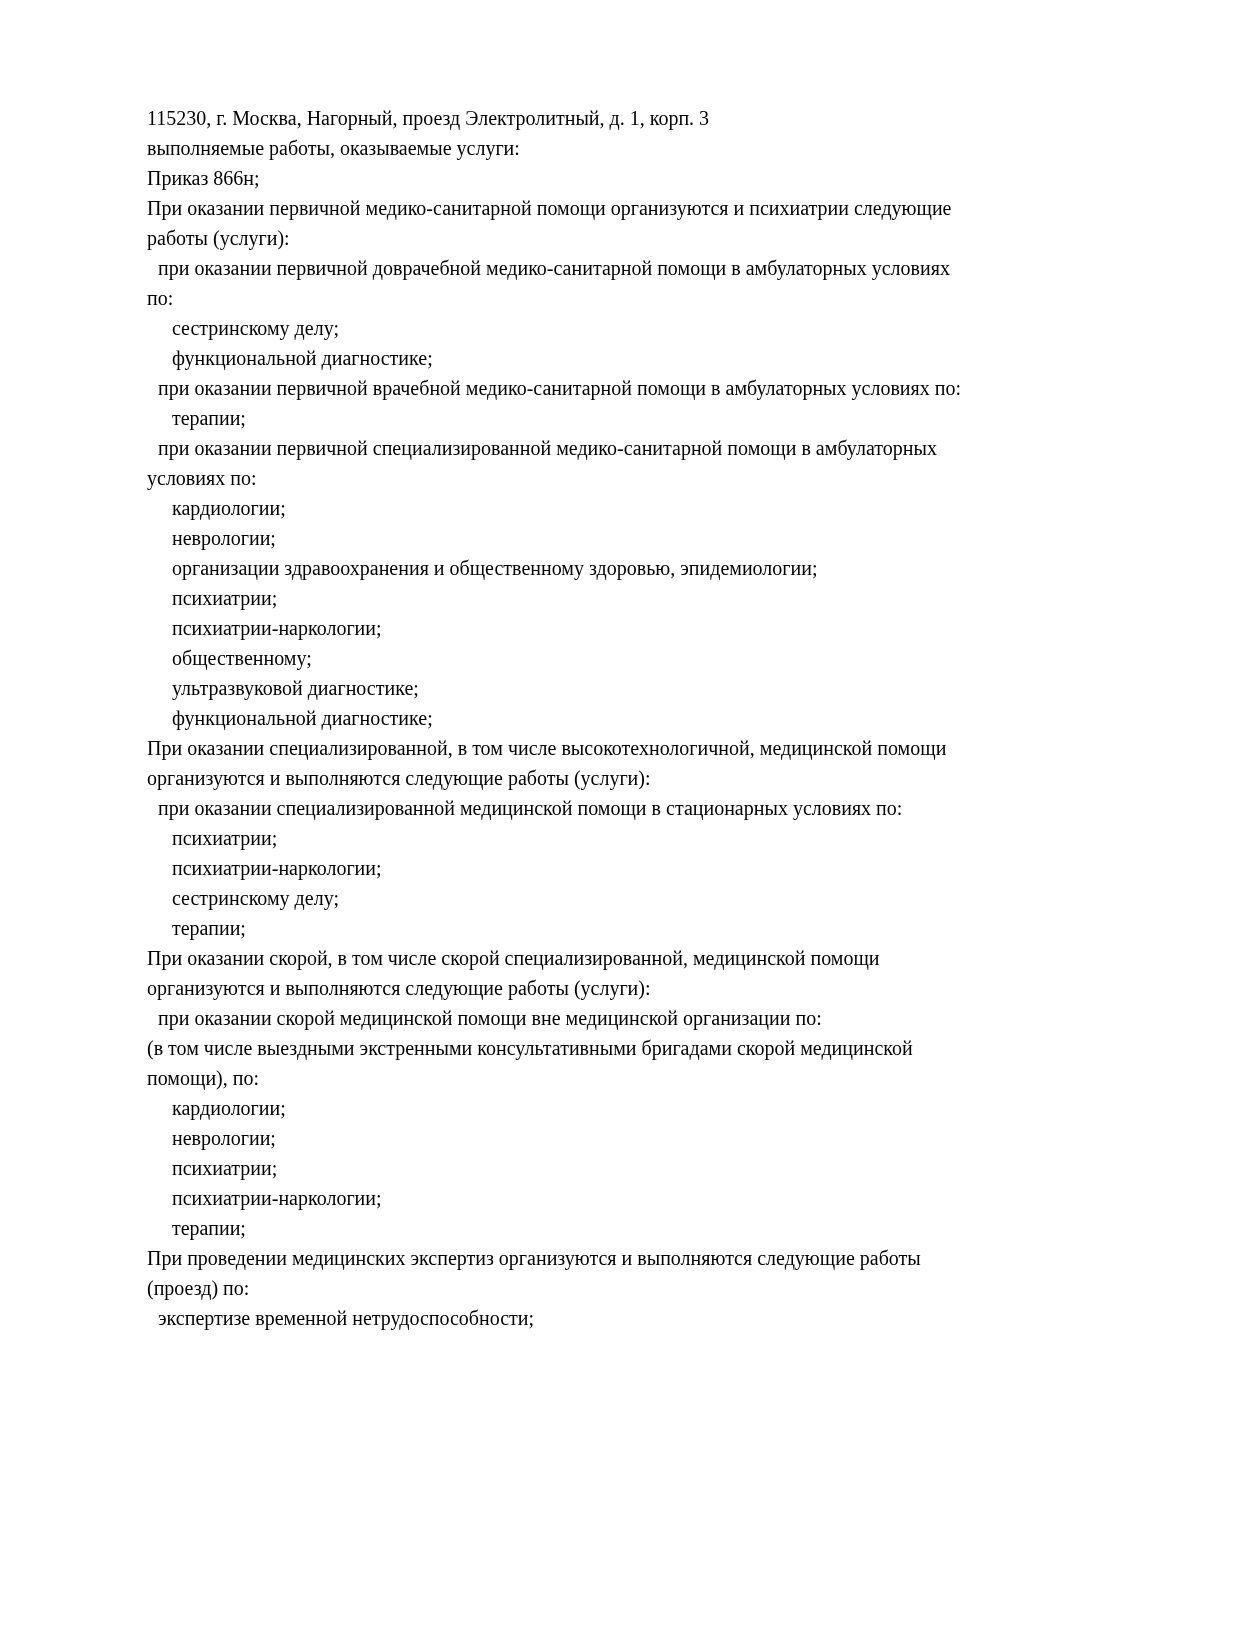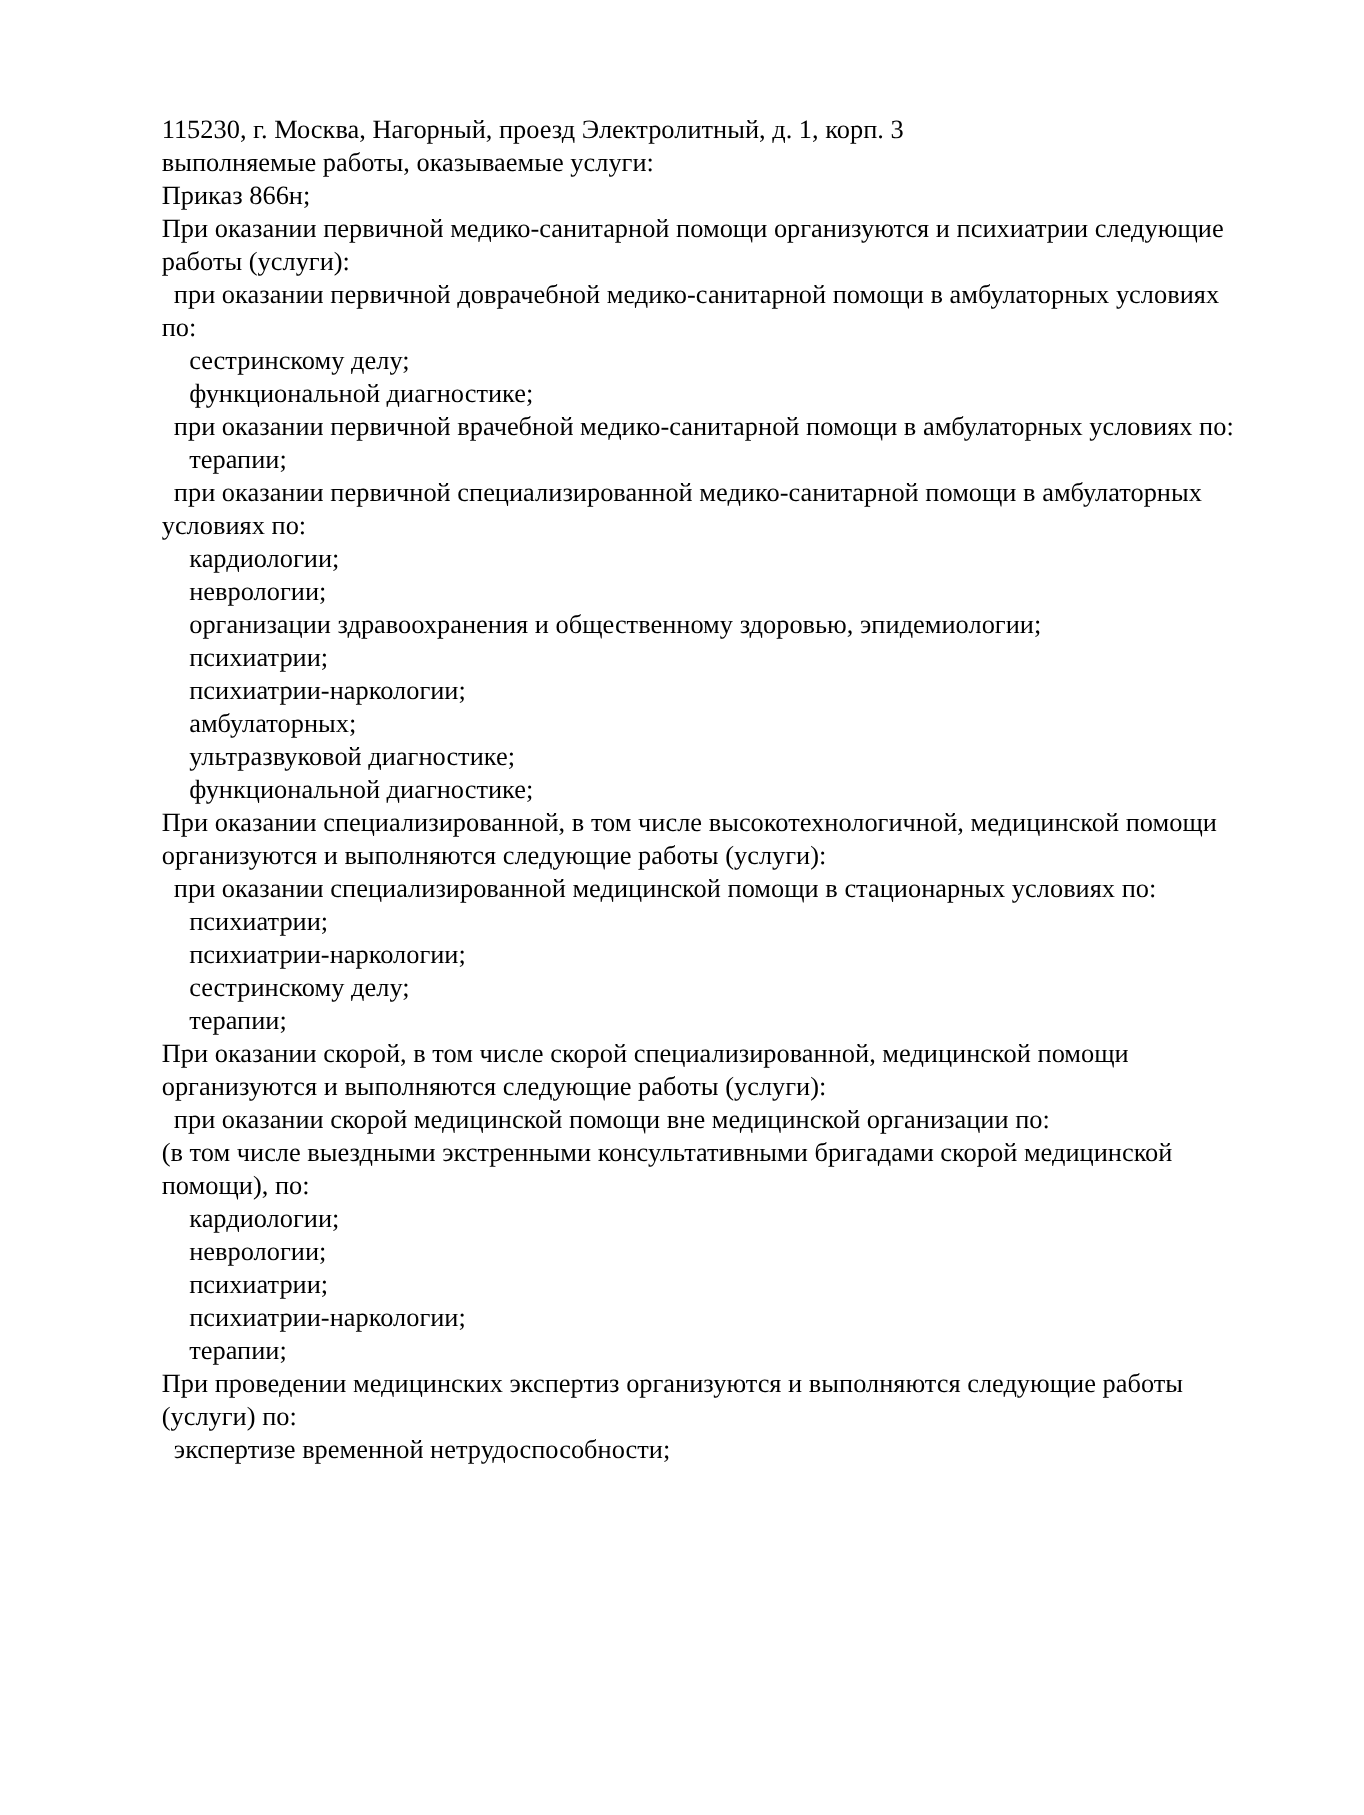--- a/index.html
+++ b/index.html
@@ -14,21 +14,21 @@
     background: #ffffff;
     overflow: hidden;
     box-sizing: border-box;
   }
   .doc-text {
     position: absolute;
     top: 103px;
     left: 147px;
     width: 975px;
     font-family: "Liberation Serif", "DejaVu Serif", serif;
-    font-size: 24px;
+    font-size: 20px;
     line-height: 30px;
     color: #000000;
   }
   .line {
     white-space: pre;
   }
   .line.indent-1 { padding-left: 11px; }
   .line.indent-2 { padding-left: 25px; }
 </style>
 </head>
@@ -47,37 +47,37 @@
       <div class="line indent-2">функциональной диагностике;</div>
       <div class="line indent-1">при оказании первичной врачебной медико-санитарной помощи в амбулаторных условиях по:</div>
       <div class="line indent-2">терапии;</div>
       <div class="line indent-1">при оказании первичной специализированной медико-санитарной помощи в амбулаторных</div>
       <div class="line indent-0">условиях по:</div>
       <div class="line indent-2">кардиологии;</div>
       <div class="line indent-2">неврологии;</div>
       <div class="line indent-2">организации здравоохранения и общественному здоровью, эпидемиологии;</div>
       <div class="line indent-2">психиатрии;</div>
       <div class="line indent-2">психиатрии-наркологии;</div>
-      <div class="line indent-2">амбулаторных;</div>
+      <div class="line indent-2">общественному;</div>
       <div class="line indent-2">ультразвуковой диагностике;</div>
       <div class="line indent-2">функциональной диагностике;</div>
       <div class="line indent-0">При оказании специализированной, в том числе высокотехнологичной, медицинской помощи</div>
       <div class="line indent-0">организуются и выполняются следующие работы (услуги):</div>
       <div class="line indent-1">при оказании специализированной медицинской помощи в стационарных условиях по:</div>
       <div class="line indent-2">психиатрии;</div>
       <div class="line indent-2">психиатрии-наркологии;</div>
       <div class="line indent-2">сестринскому делу;</div>
       <div class="line indent-2">терапии;</div>
       <div class="line indent-0">При оказании скорой, в том числе скорой специализированной, медицинской помощи</div>
       <div class="line indent-0">организуются и выполняются следующие работы (услуги):</div>
       <div class="line indent-1">при оказании скорой медицинской помощи вне медицинской организации по:</div>
       <div class="line indent-0">(в том числе выездными экстренными консультативными бригадами скорой медицинской</div>
       <div class="line indent-0">помощи), по:</div>
       <div class="line indent-2">кардиологии;</div>
       <div class="line indent-2">неврологии;</div>
       <div class="line indent-2">психиатрии;</div>
       <div class="line indent-2">психиатрии-наркологии;</div>
       <div class="line indent-2">терапии;</div>
       <div class="line indent-0">При проведении медицинских экспертиз организуются и выполняются следующие работы</div>
-      <div class="line indent-0">(услуги) по:</div>
+      <div class="line indent-0">(проезд) по:</div>
       <div class="line indent-1">экспертизе временной нетрудоспособности;</div>
     </div>
 </div>
 
 </body></html>

